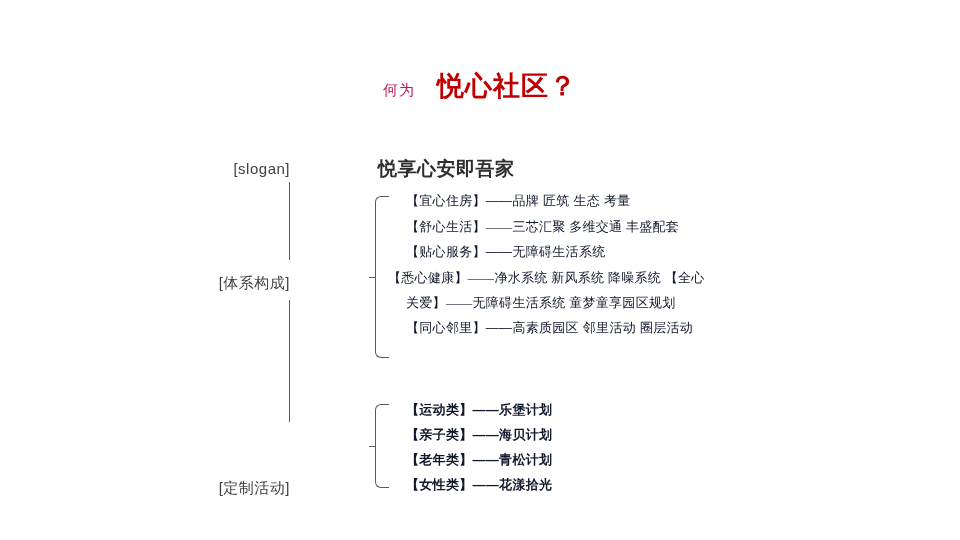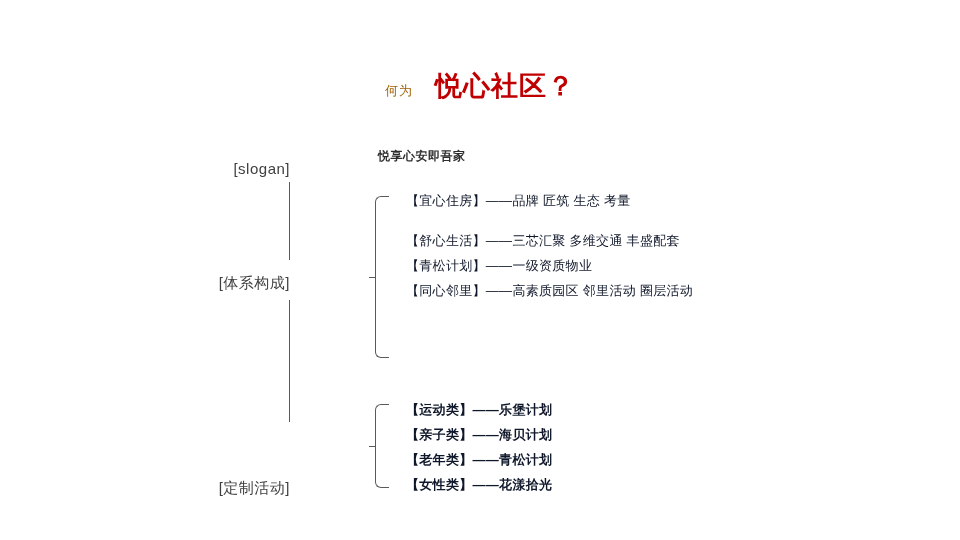--- a/index.html
+++ b/index.html
@@ -20,22 +20,22 @@
   .title-row {
     position: absolute;
     left: 0;
     top: 68px;
     width: 960px;
     display: flex;
     align-items: baseline;
     justify-content: center;
   }
   .title-prefix {
-    font-size: 13px;
-    color: #a16207;
+    font-size: 15px;
+    color: #be185d;
     letter-spacing: 1px;
     margin-right: 22px;
   }
   .title-main {
     font-size: 27px;
     font-weight: bold;
     color: #c00000;
     letter-spacing: 1px;
   }
 
@@ -69,22 +69,22 @@
     width: 130px;
   }
   .cat-slogan  { left: 160px; top: 160px; }
   .cat-system  { left: 160px; top: 274px; }
   .cat-events  { left: 160px; top: 435px; margin-top: 44px; }
 
   
   .slogan-text {
     position: absolute;
     left: 378px;
-    top: 148px;
-    font-size: 12px;
+    top: 156px;
+    font-size: 19px;
     font-weight: bold;
     color: #2e2e2e;
     letter-spacing: 0.5px;
     white-space: nowrap;
   }
 
   
   .brace {
     position: absolute;
     width: 13px;
@@ -111,21 +111,21 @@
     color: #0f172a;
     letter-spacing: 0.3px;
   }
   .items-system { left: 406px; top: 188px; width: 300px; }
   .items-events { left: 406px; top: 397px; width: 260px; font-weight: bold; }
 
   .item {
     line-height: 25px;
     white-space: normal;
   }
-  .item.gap-before { margin-top: 15px; }
+  .item.gap-before { margin-top: 1px; font-family: Liberation Serif, serif; }
   .item.wrap { white-space: normal; text-indent: -18px; padding-left: 0; }
 
   .items-events .item { line-height: 25px; white-space: nowrap; }
 </style>
 </head>
 <body>
 
 <div class="title-row">
   <span class="title-prefix">何为</span>
   <span class="title-main">悦心社区？</span>
@@ -141,21 +141,22 @@
   <div class="cat-label cat-events">[定制活动]</div>
 
   <div class="slogan-text">悦享心安即吾家</div>
 
   <div class="brace brace-system"></div>
   <div class="brace brace-events"></div>
 
   <div class="items items-system">
     <div class="item">【宜心住房】——品牌 匠筑 生态 考量</div>
     <div class="item gap-before">【舒心生活】——三芯汇聚 多维交通 丰盛配套</div>
-    <div class="item">【青松计划】——一级资质物业</div>
+    <div class="item">【贴心服务】——无障碍生活系统</div>
+    <div class="item gap-before wrap">【悉心健康】——净水系统 新风系统 降噪系统  【全心关爱】——无障碍生活系统 童梦童享园区规划</div>
     <div class="item">【同心邻里】——高素质园区 邻里活动 圈层活动</div>
   </div>
 
   <div class="items items-events">
     <div class="item">【运动类】——乐堡计划</div>
     <div class="item">【亲子类】——海贝计划</div>
     <div class="item">【老年类】——青松计划</div>
     <div class="item">【女性类】——花漾拾光</div>
   </div>
 

